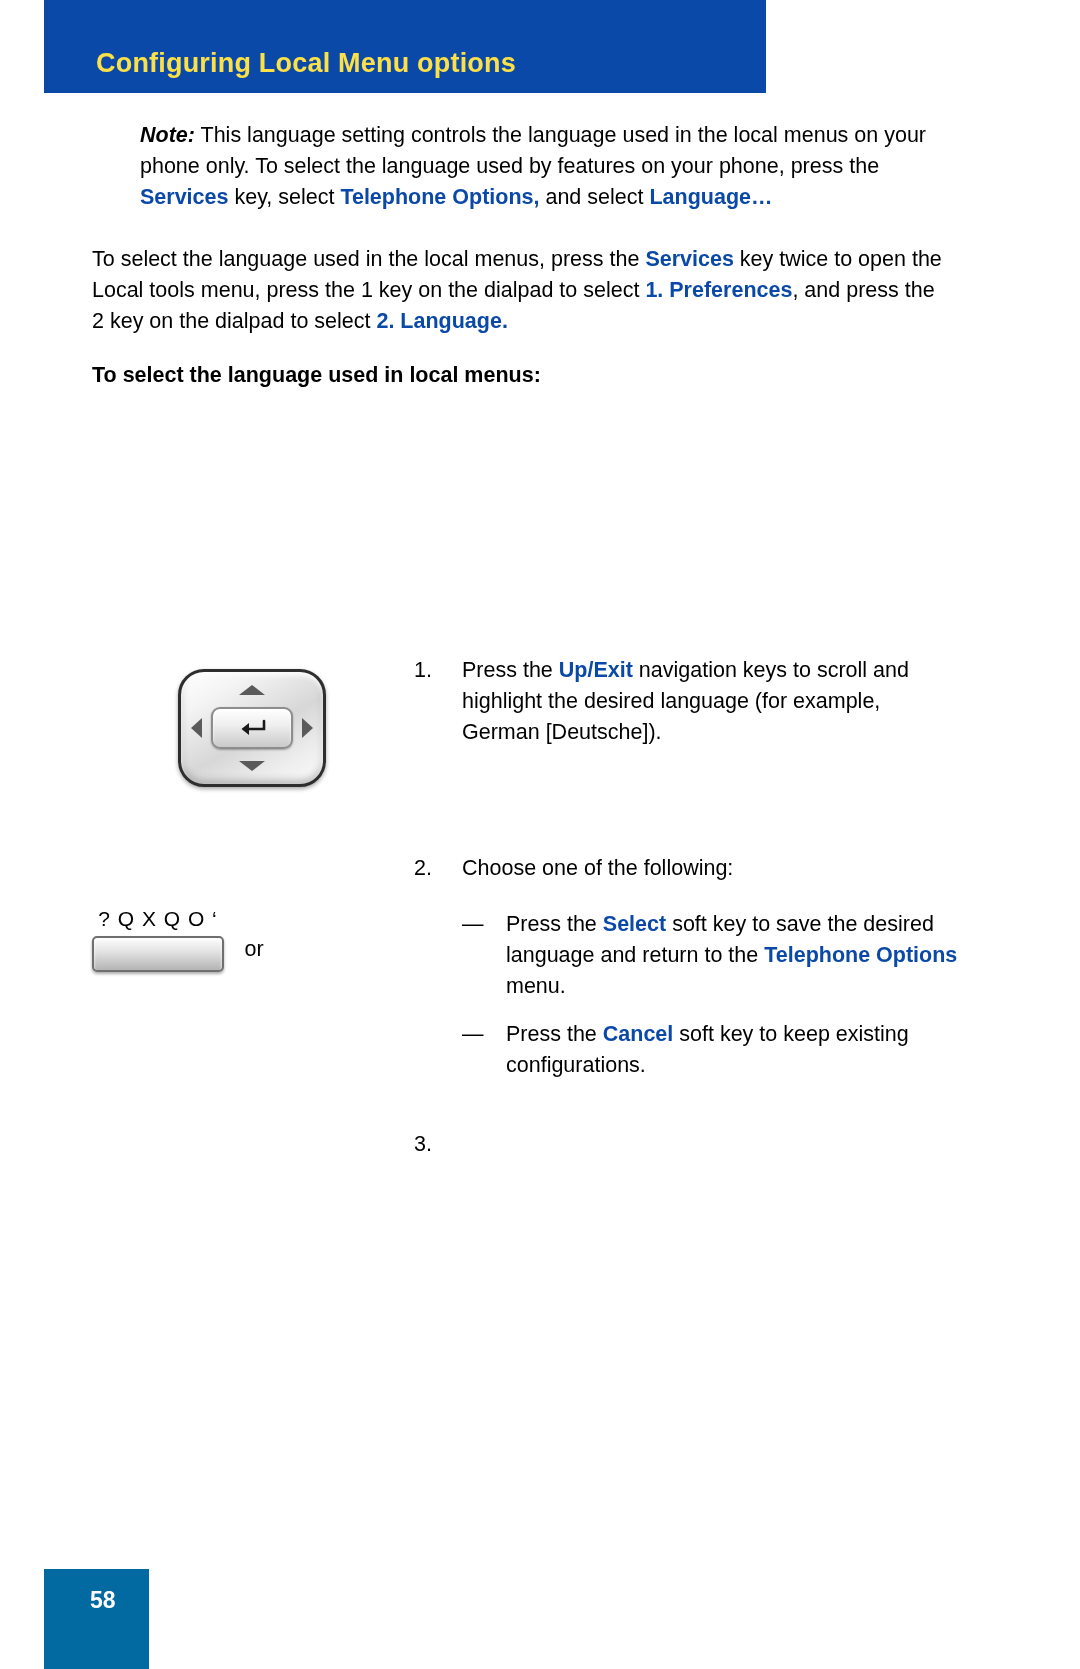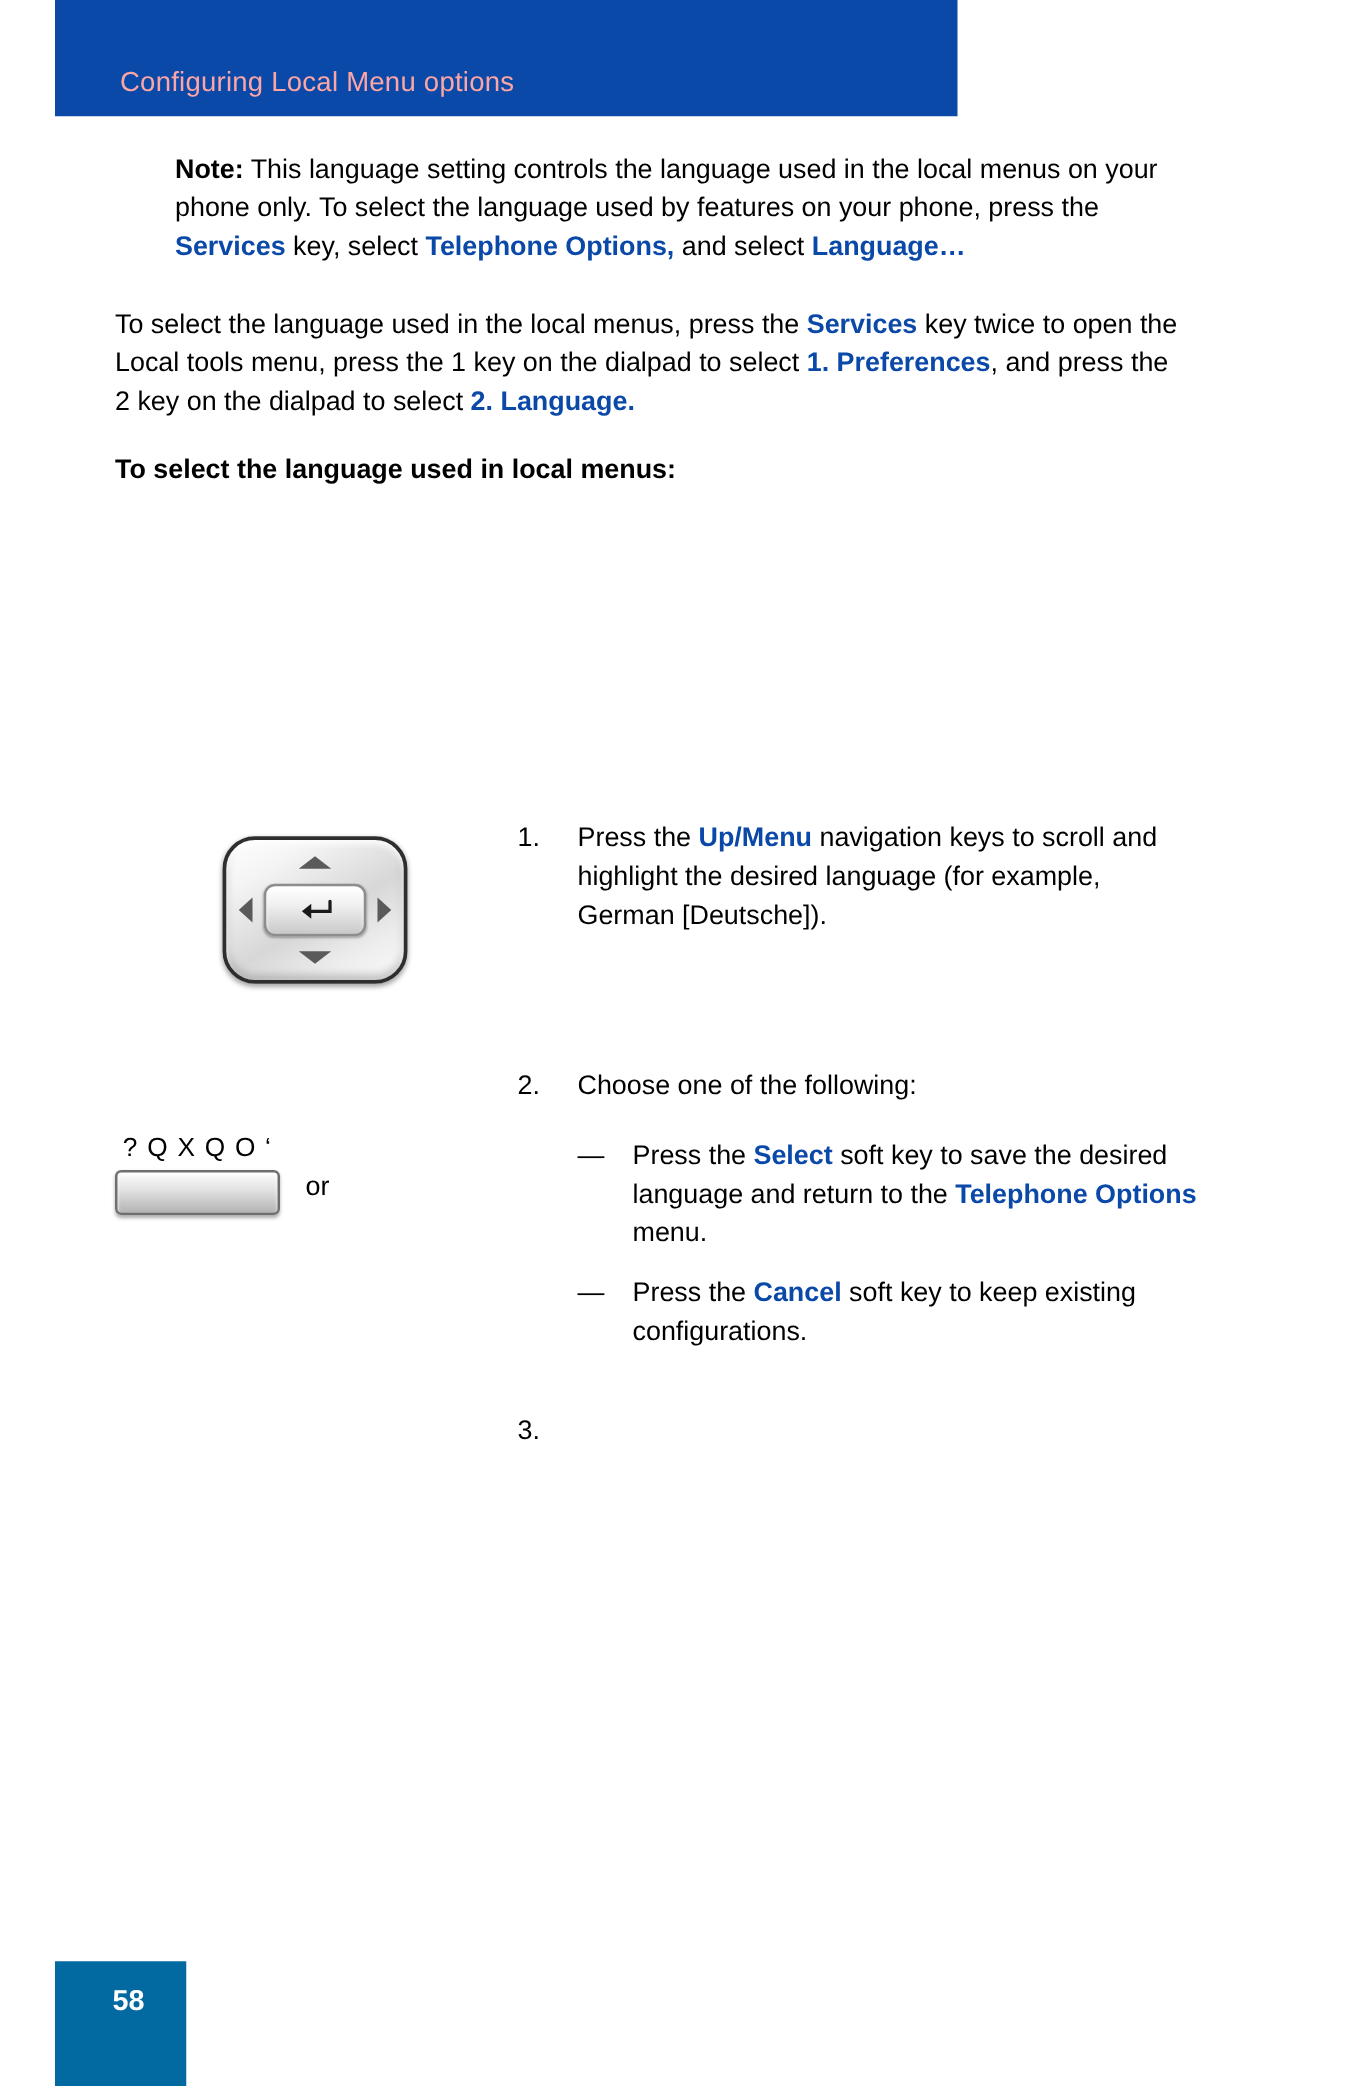--- a/index.html
+++ b/index.html
@@ -25,23 +25,23 @@
   .header-band {
     position: absolute;
     left: 44px; top: 0;
     width: 722px; height: 93px;
     background: #0B49A8;
   }
   .header-band .htext {
     position: absolute;
     left: 52px;
     bottom: 14px;
-    color: #fca5a5;
-    font-size: 22px;
-    font-weight: normal;
+    color: #fde047;
+    font-size: 27px;
+    font-weight: bold;
     letter-spacing: 0.2px;
     white-space: nowrap;
   }
 
   
   .content {
     position: absolute;
     left: 92px;
     top: 120px;
     width: 860px;
@@ -65,20 +65,21 @@
 
   .note-block {
     margin: 0 0 30px 0;
     padding-left: 48px;
     font-size: 21.5px;
     line-height: 1.45;
     color: #000000;
   }
   .note-block .note-lbl {
     font-weight: bold;
+    font-style: italic;
   }
 
   .blue { color: #0B49A8; font-weight: bold; }
 
   h2.subhead {
     margin: 0 0 0 0;
     font-size: 21.5px;
     font-weight: bold;
     color: #000000;
   }
@@ -268,21 +269,21 @@
           <svg width="30" height="18" viewBox="0 0 30 18">
             <path d="M27 2 L27 10 L7 10" stroke="#1a1a1a" stroke-width="2.6" fill="none" stroke-linecap="round"></path>
             <path d="M12 4 L4.5 10 L12 16 Z" fill="#1a1a1a"></path>
           </svg>
         </span>
       </div>
     </div>
     <div class="txt-col">
       <span class="num">1.</span>
       <div class="num-body">
-        <span>Press the </span><span class="blue">Up</span><span class="blue">/</span><span class="blue">Menu</span><span> navigation keys to scroll and highlight the desired language (for example, German [Deutsche]).</span>
+        <span>Press the </span><span class="blue">Up</span><span class="blue">/</span><span class="blue">Exit</span><span> navigation keys to scroll and highlight the desired language (for example, German [Deutsche]).</span>
       </div>
     </div>
   </div>
 
   <div class="step-row" style="min-height:40px; margin-top:28px;">
     <div class="txt-col">
       <span class="num">2.</span>
       <div class="num-body">
         <span>Choose one of the following:</span>
       </div>

